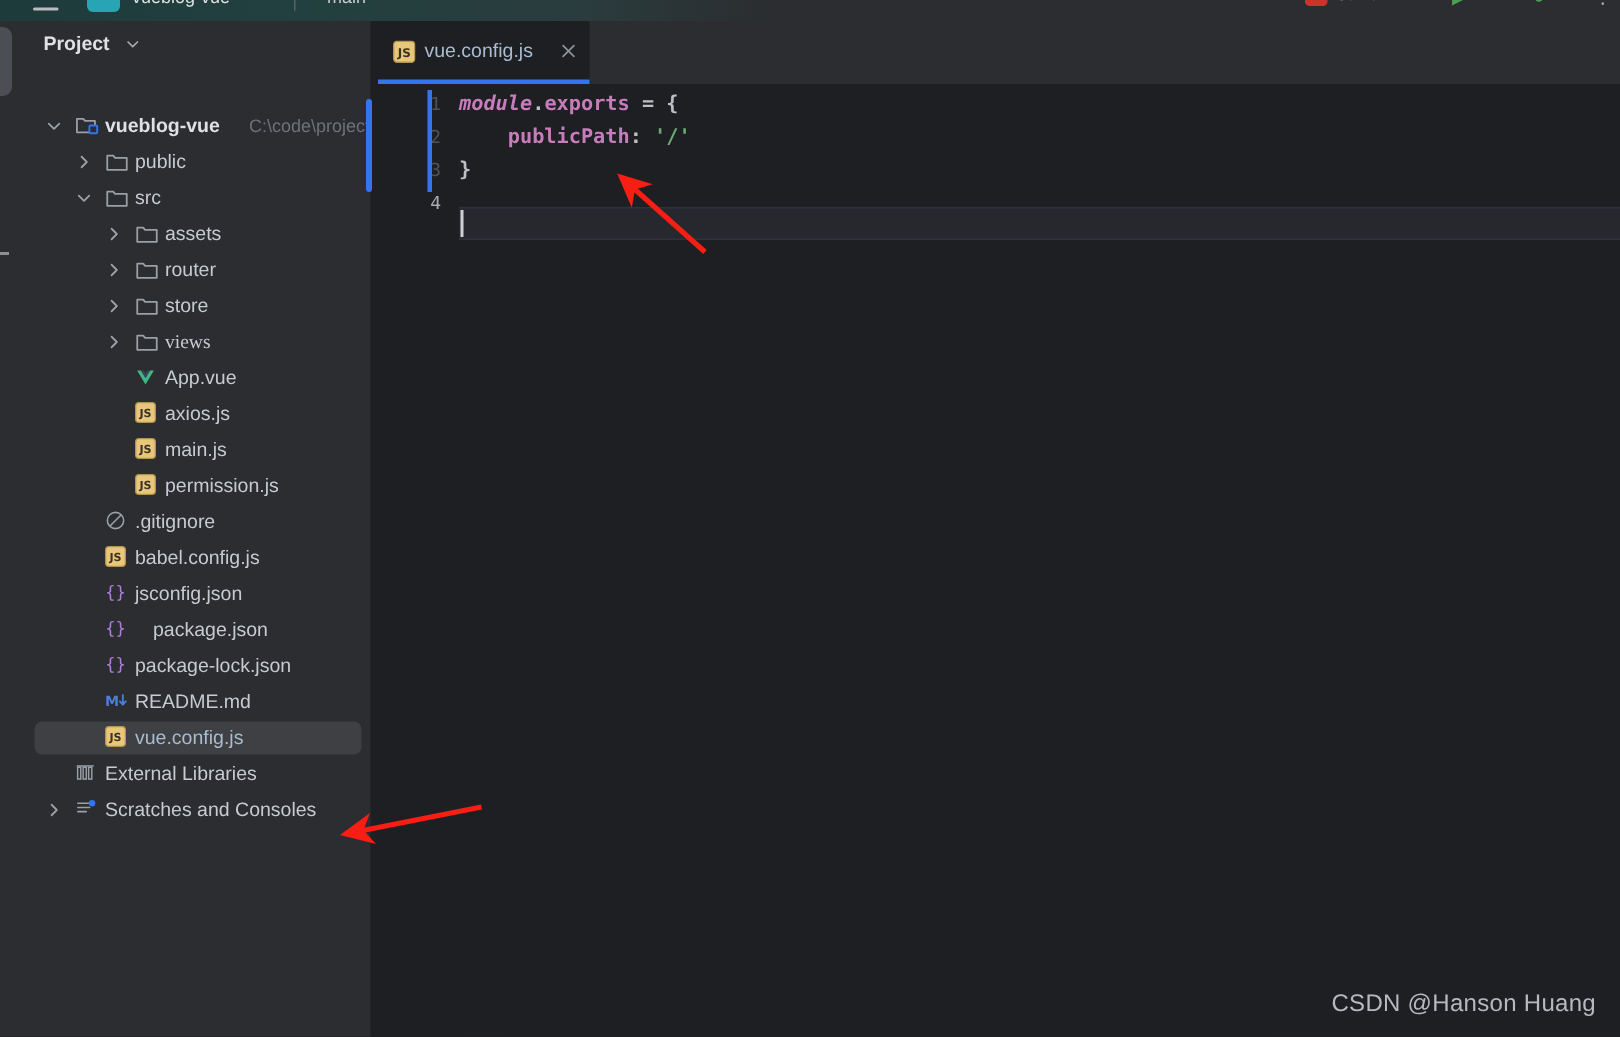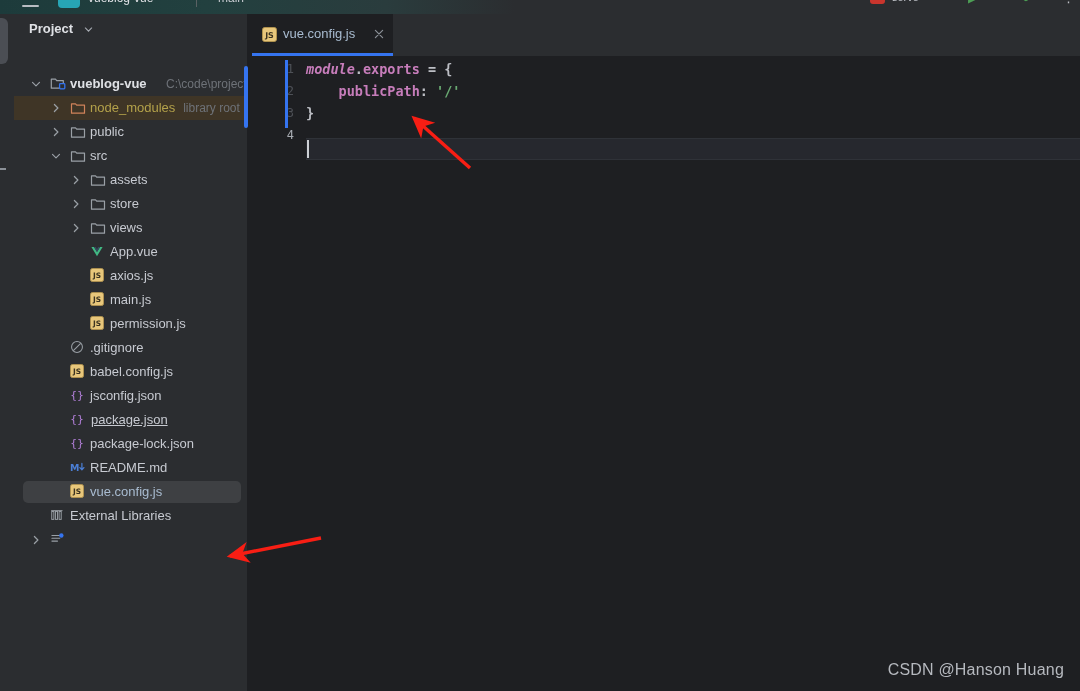--- a/index.html
+++ b/index.html
@@ -371,34 +371,20 @@
         </span>
         <span class="ico" style="left: 36px; top: 4px;">
           <svg width="17" height="16" viewBox="0 0 17 16">
             <path d="M1.3 3.2 h4.2 l1.2 1.4 h6.6 v7.6 h-12 z" fill="none" stroke="#9aa0a6" stroke-width="1.2" stroke-linejoin="round"></path>
             <rect x="9.6" y="7.6" width="5.2" height="5.2" rx="0.8" fill="#2b2d30" stroke="#3574f0" stroke-width="1.3"></rect>
           </svg>
         </span>
         <span class="nm c-root" style="left: 56px;">vueblog-vue</span>
         <span class="sub" style="left: 152px;">C:\code\project\</span>
       </div>
-      <div class="row hl-node">
-        <span class="arrow" style="left: 37px; top: 7px;">
-          <svg width="10" height="10" viewBox="0 0 10 10">
-            <path d="M3.4 1.5 L6.9 5 L3.4 8.5" fill="none" stroke="#9aa0a6" stroke-width="1.2" stroke-linecap="round" stroke-linejoin="round"></path>
-          </svg>
-        </span>
-        <span class="ico" style="left: 56px; top: 4px;">
-          <svg width="16" height="16" viewBox="0 0 16 16">
-            <path d="M1.5 3.8 h4 l1.2 1.4 h7.8 v8 h-13 z" fill="none" stroke="#d0825a" stroke-width="1.2" stroke-linejoin="round"></path>
-          </svg>
-        </span>
-        <span class="nm c-nm" style="left: 76px;">node_modules</span>
-        <span class="sub" style="left: 169.2px;">library root</span>
-      </div>
       <div class="row">
         <span class="arrow" style="left: 37px; top: 7px;">
           <svg width="10" height="10" viewBox="0 0 10 10">
             <path d="M3.4 1.5 L6.9 5 L3.4 8.5" fill="none" stroke="#9aa0a6" stroke-width="1.2" stroke-linecap="round" stroke-linejoin="round"></path>
           </svg>
         </span>
         <span class="ico" style="left: 56px; top: 4px;">
           <svg width="16" height="16" viewBox="0 0 16 16">
             <path d="M1.5 3.8 h4 l1.2 1.4 h7.8 v8 h-13 z" fill="none" stroke="#9aa0a6" stroke-width="1.2" stroke-linejoin="round"></path>
           </svg>
@@ -435,34 +421,47 @@
         <span class="arrow" style="left: 57px; top: 7px;">
           <svg width="10" height="10" viewBox="0 0 10 10">
             <path d="M3.4 1.5 L6.9 5 L3.4 8.5" fill="none" stroke="#9aa0a6" stroke-width="1.2" stroke-linecap="round" stroke-linejoin="round"></path>
           </svg>
         </span>
         <span class="ico" style="left: 76px; top: 4px;">
           <svg width="16" height="16" viewBox="0 0 16 16">
             <path d="M1.5 3.8 h4 l1.2 1.4 h7.8 v8 h-13 z" fill="none" stroke="#9aa0a6" stroke-width="1.2" stroke-linejoin="round"></path>
           </svg>
         </span>
-        <span class="nm c-plain" style="left: 96px;">store</span>
+        <span class="nm c-plain" style="left: 96px;">router</span>
       </div>
       <div class="row">
         <span class="arrow" style="left: 57px; top: 7px;">
           <svg width="10" height="10" viewBox="0 0 10 10">
             <path d="M3.4 1.5 L6.9 5 L3.4 8.5" fill="none" stroke="#9aa0a6" stroke-width="1.2" stroke-linecap="round" stroke-linejoin="round"></path>
           </svg>
         </span>
         <span class="ico" style="left: 76px; top: 4px;">
           <svg width="16" height="16" viewBox="0 0 16 16">
             <path d="M1.5 3.8 h4 l1.2 1.4 h7.8 v8 h-13 z" fill="none" stroke="#9aa0a6" stroke-width="1.2" stroke-linejoin="round"></path>
           </svg>
         </span>
-        <span class="nm c-plain" style="left: 96px;">views</span>
+        <span class="nm c-plain" style="left: 96px;">store</span>
+      </div>
+      <div class="row">
+        <span class="arrow" style="left: 57px; top: 7px;">
+          <svg width="10" height="10" viewBox="0 0 10 10">
+            <path d="M3.4 1.5 L6.9 5 L3.4 8.5" fill="none" stroke="#9aa0a6" stroke-width="1.2" stroke-linecap="round" stroke-linejoin="round"></path>
+          </svg>
+        </span>
+        <span class="ico" style="left: 76px; top: 4px;">
+          <svg width="16" height="16" viewBox="0 0 16 16">
+            <path d="M1.5 3.8 h4 l1.2 1.4 h7.8 v8 h-13 z" fill="none" stroke="#9aa0a6" stroke-width="1.2" stroke-linejoin="round"></path>
+          </svg>
+        </span>
+        <span class="nm c-plain" style="left: 96px; font-family: Liberation Serif, serif;">views</span>
       </div>
       <div class="row">
         <span class="ico" style="left: 76px; top: 4px;">
           <svg width="14" height="14" viewBox="0 0 16 16">
             <path d="M1.6 3.4 L8 14 L14.4 3.4 h-2.9 L8 9.2 L4.5 3.4 z" fill="#41b883"></path>
             <path d="M4.5 3.4 L8 9.2 L11.5 3.4 h-2.2 L8 5.9 L6.7 3.4 z" fill="#35495e"></path>
           </svg>
         </span>
         <span class="nm c-plain" style="left: 96px;">App.vue</span>
       </div>
@@ -518,21 +517,21 @@
           </svg>
         </span>
         <span class="nm c-plain" style="left: 76px;">jsconfig.json</span>
       </div>
       <div class="row">
         <span class="ico" style="left: 56px; top: 4px;">
           <svg width="14" height="14" viewBox="0 0 16 16">
             <text x="8" y="12.4" font-size="13" font-family="DejaVu Sans Mono, monospace" fill="#b07ed6" text-anchor="middle">{}</text>
           </svg>
         </span>
-        <span class="nm c-plain" style="left: 77px; text-decoration: underline;">package.json</span>
+        <span class="nm c-plain" style="left: 88px;">package.json</span>
       </div>
       <div class="row">
         <span class="ico" style="left: 56px; top: 4px;">
           <svg width="14" height="14" viewBox="0 0 16 16">
             <text x="8" y="12.4" font-size="13" font-family="DejaVu Sans Mono, monospace" fill="#b07ed6" text-anchor="middle">{}</text>
           </svg>
         </span>
         <span class="nm c-plain" style="left: 76px;">package-lock.json</span>
       </div>
       <div class="row">
@@ -570,20 +569,21 @@
           <svg width="10" height="10" viewBox="0 0 10 10">
             <path d="M3.4 1.5 L6.9 5 L3.4 8.5" fill="none" stroke="#9aa0a6" stroke-width="1.2" stroke-linecap="round" stroke-linejoin="round"></path>
           </svg>
         </span>
         <span class="ico" style="left: 36px; top: 4px;">
           <svg width="15" height="14" viewBox="0 0 16 16">
             <path d="M1.6 4 h9 M1.6 7.2 h9 M1.6 10.4 h6.4" stroke="#9aa0a6" stroke-width="1.2" stroke-linecap="round"></path>
             <circle cx="12.4" cy="4" r="2.5" fill="#3574f0"></circle>
           </svg>
         </span>
+        <span class="nm c-plain" style="left: 56px;">Scratches and Consoles</span>
       </div>
     </div>
 </div>
 <div id="side-scroll"></div>
 
 <div id="editor">
   <div id="tabbar">
     <div id="tab">
       <div id="tab-icon">
         <svg width="15" height="15" viewBox="0 0 16 16">

